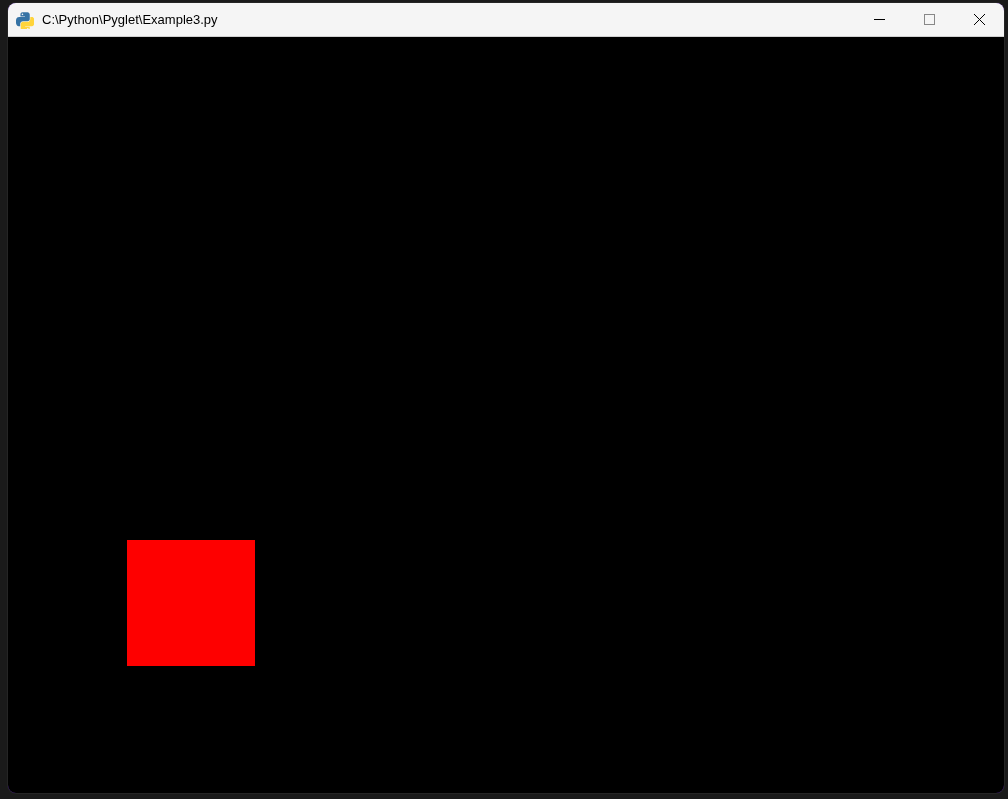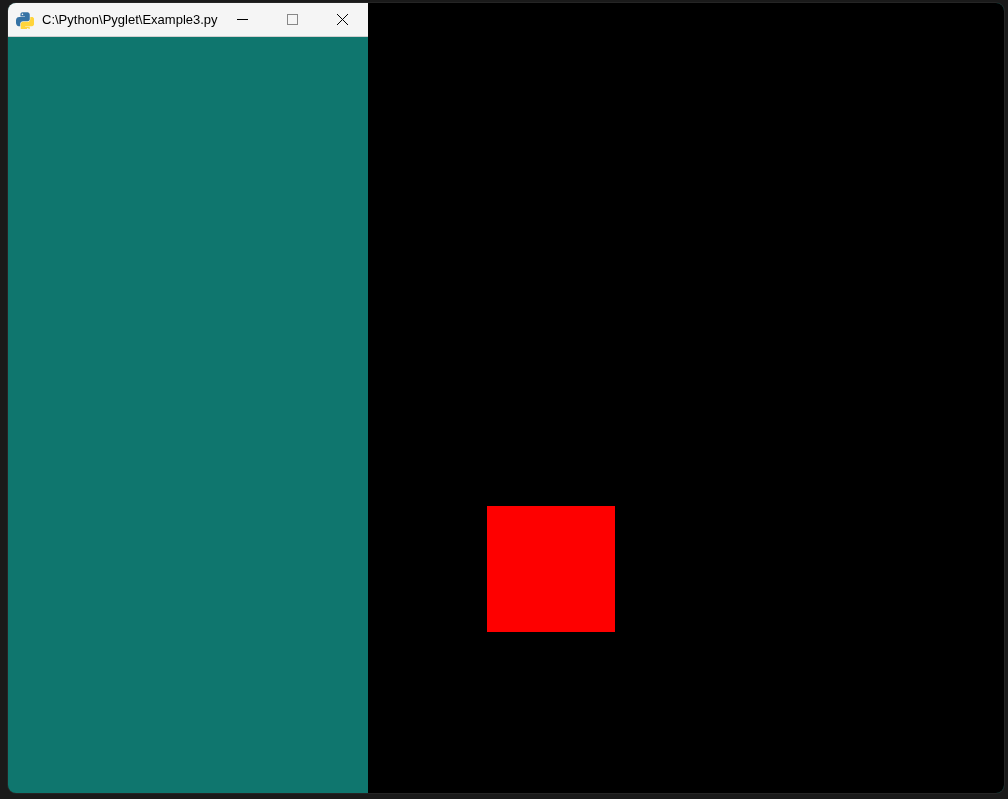--- a/index.html
+++ b/index.html
@@ -14,25 +14,25 @@
       font-family: "Segoe UI", Tahoma, sans-serif;
       overflow: hidden;
       position: relative;
     }
     .window {
       position: absolute;
       top: 3px;
       left: 8px;
       right: 4px;
       bottom: 6px;
-      background: #0f766e;
+      background: #6d28d9;
       border-radius: 8px;
       overflow: hidden;
       display: flex;
-      flex-direction: row;
+      flex-direction: column;
       box-shadow: 0 0 0 1px rgba(255,255,255,0.05);
     }
     .titlebar {
       height: 34px;
       background: #f5f5f5;
       display: flex;
       align-items: center;
       padding-left: 8px;
       flex-shrink: 0;
       border-bottom: 1px solid #d0d0d0;

